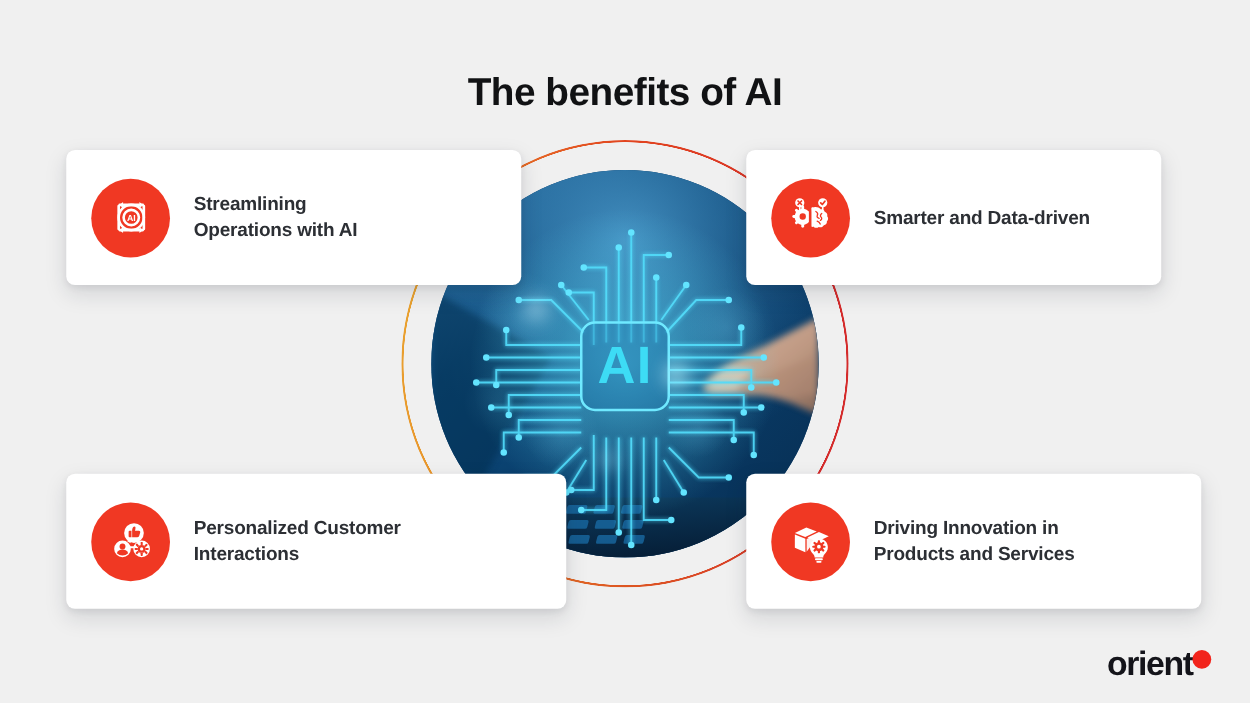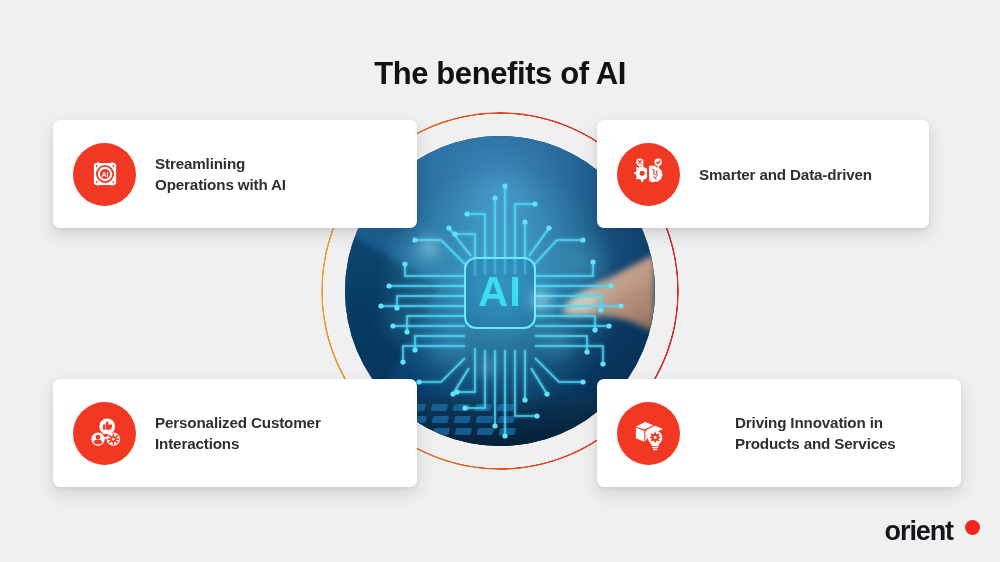--- a/index.html
+++ b/index.html
@@ -89,22 +89,22 @@
     box-shadow: 0 7px 18px rgba(22, 30, 44, 0.13),
                 0 2px 5px rgba(22, 30, 44, 0.07);
     display: flex;
     align-items: center;
     padding: 0 20px;
     z-index: 5;
   }
 
   .card-tl { left: 53px;  top: 120px; width: 364px; height: 108px; }
   .card-tr { left: 597px; top: 120px; width: 332px; height: 108px; }
-  .card-bl { left: 53px;  top: 379px; width: 364px; height: 108px; }
-  .card-br { left: 597px; top: 379px; width: 364px; height: 108px; gap: 36px; }
+  .card-bl { left: 53px;  top: 379px; width: 400px; height: 108px; }
+  .card-br { left: 597px; top: 379px; width: 364px; height: 108px; }
 
   .card-icon {
     flex: 0 0 auto;
     width: 63px;
     height: 63px;
     border-radius: 50%;
     background: #f03823;
     display: flex;
     align-items: center;
     justify-content: center;
@@ -117,25 +117,25 @@
     font-weight: bold;
     line-height: 21px;
     color: #2c2f34;
     letter-spacing: -0.15px;
   }
   .card-text .l2 { display: block; }
 
   
   .logo {
     position: absolute;
-    right: 20px;
+    right: 31px;
     bottom: 17px;
     display: flex;
     align-items: center;
-    gap: 12px;
+    gap: 0;
   }
   .logo-word {
     font-size: 27px;
     font-weight: bold;
     color: #14141a;
     letter-spacing: -1.1px;
     line-height: 27px;
   }
   .logo-dot {
     width: 15px;

